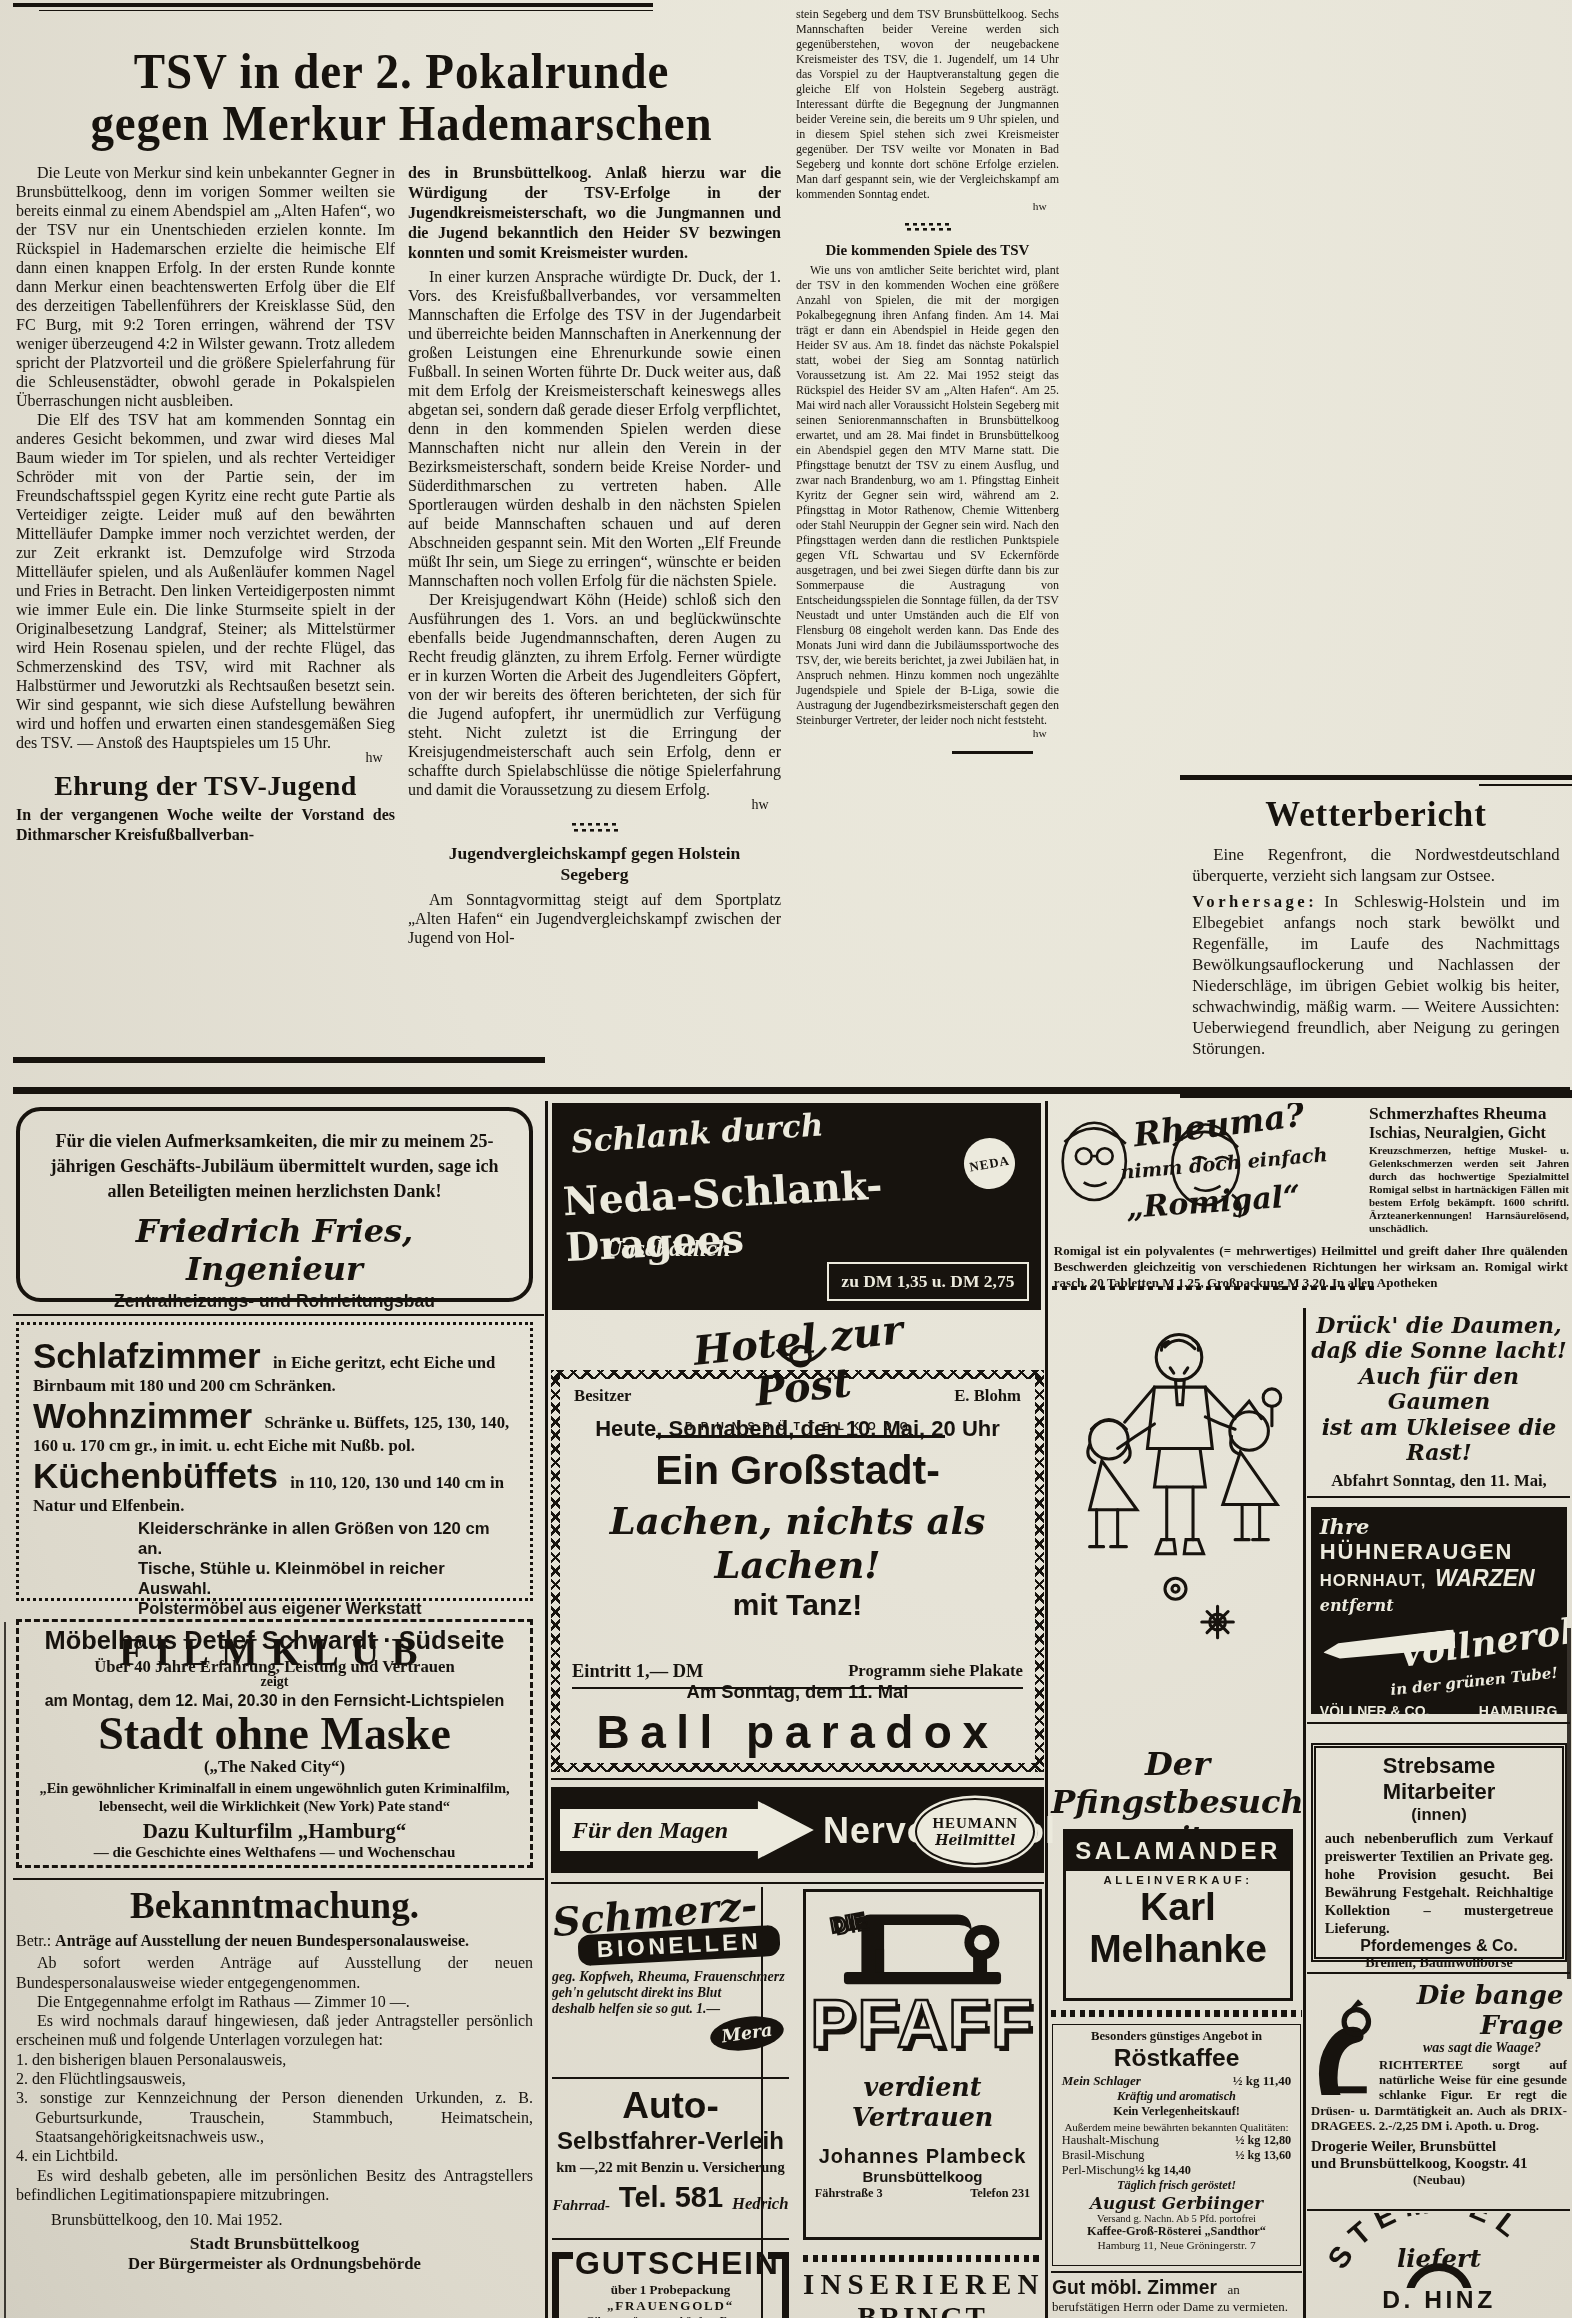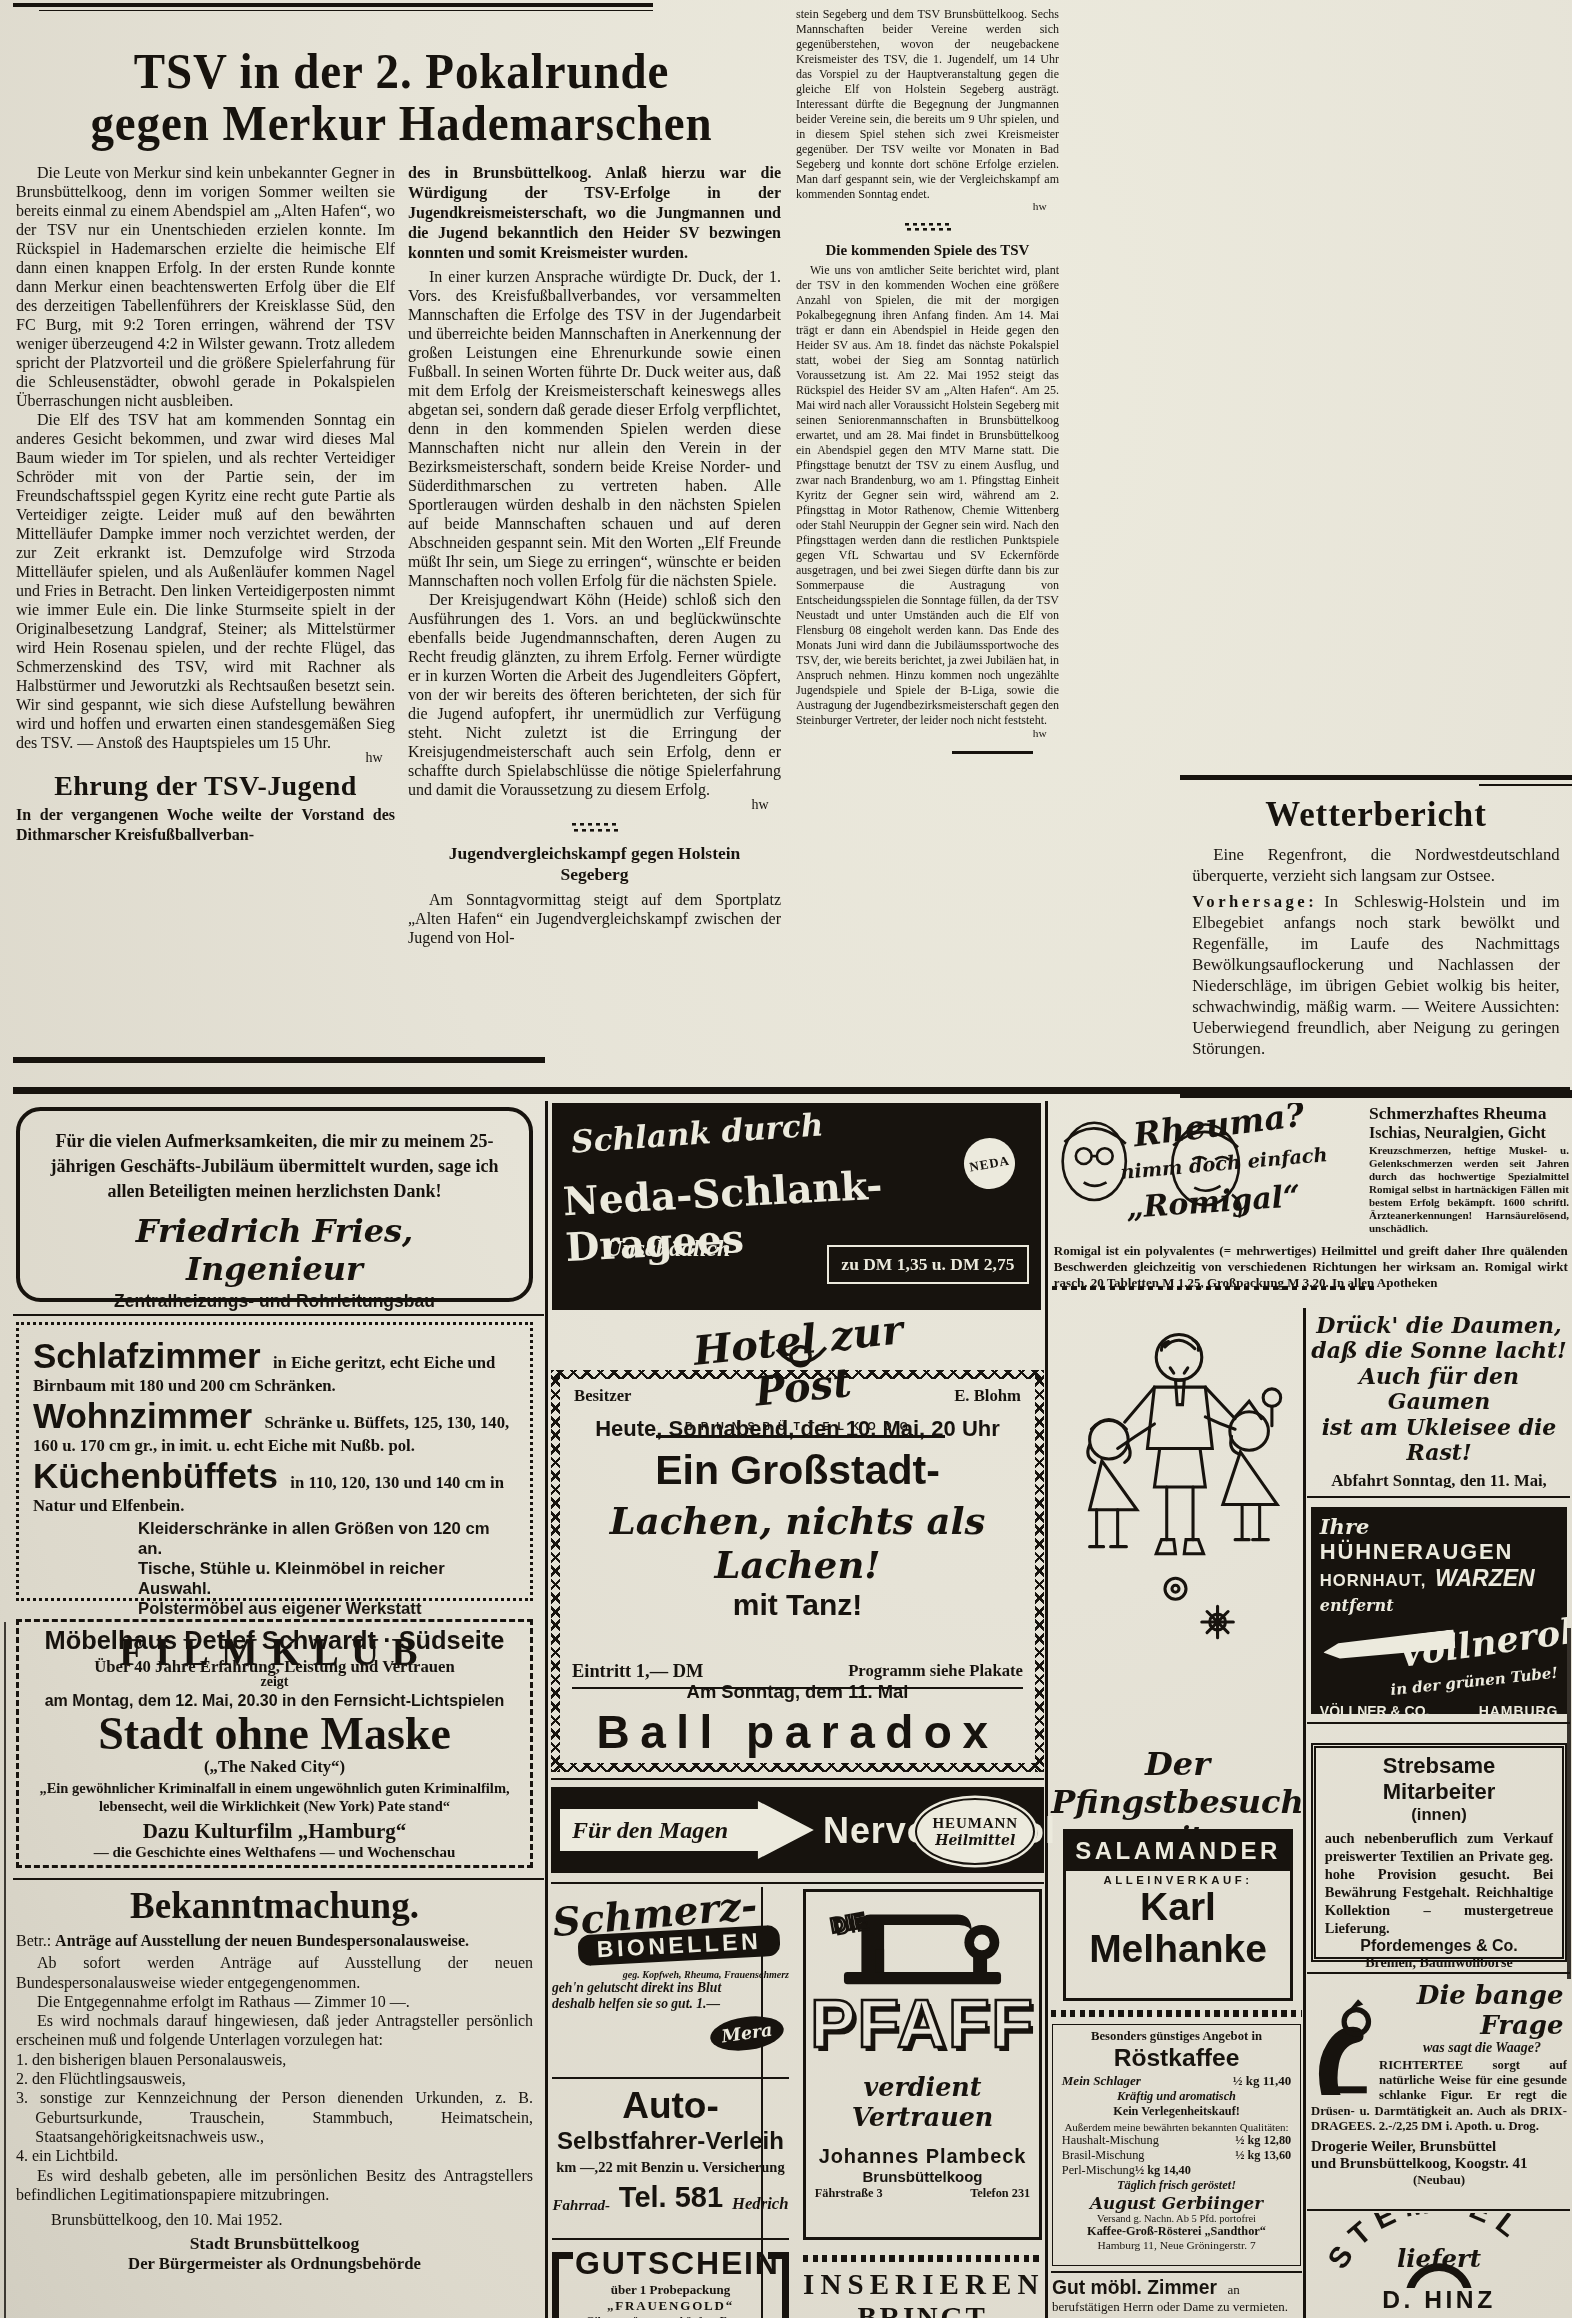--- a/index.html
+++ b/index.html
@@ -115,21 +115,21 @@
     <div class="jc bold" style="font-size:18px;line-height:25.4px;">Für die vielen Aufmerksamkeiten, die mir zu meinem 25-jährigen Geschäfts-Jubiläum übermittelt wurden, sage ich allen Beteiligten meinen herzlichsten Dank!</div>
     <div class="jc script" style="font-size:32px;margin-top:7px;">Friedrich Fries, Ingenieur</div>
     <div class="jc bold sans" style="font-size:17.5px;margin-top:3.5px;">Zentralheizungs- und Rohrleitungsbau</div>
   </div>
   <div class="abs rule" style="left:13px;top:1314px;width:531px;height:1.8px;"></div>
 
   <div class="abs blackbox" style="left:552px;top:1103px;width:489px;height:207px;overflow:hidden;">
     <div class="script" style="position:absolute;left:19.3px;top:12.3px;font-size:31px;transform:rotate(-4deg);">Schlank durch</div>
     <div class="bold" style="position:absolute;left:12.3px;top:63px;width:465px;font-size:39px;transform:rotate(-3deg);letter-spacing:0px;font-family:'DejaVu Serif',serif;">Neda-Schlank-Dragees</div>
     <div class="it bold" style="position:absolute;left:53px;top:132px;font-size:24px;">Unschädlich</div>
-    <div style="position:absolute;right:12.3px;bottom:26px;border:2.6px solid #eceadd;padding:7px 12.3px;font-size:17.5px;font-weight:bold;">zu DM 1,35 u. DM 2,75</div>
+    <div style="position:absolute;right:12.3px;bottom:9px;border:2.6px solid #eceadd;padding:7px 12.3px;font-size:17.5px;font-weight:bold;">zu DM 1,35 u. DM 2,75</div>
     <div style="position:absolute;right:26px;top:35px;width:51px;height:51px;border-radius:50%;background:#eceadd;color:#17130e;display:flex;align-items:center;justify-content:center;font-weight:bold;font-size:13px;letter-spacing:0.9px;transform:rotate(-10deg);">NEDA</div>
   </div>
 
   <div class="abs" style="left:1052px;top:1103px;width:517px;height:203px;overflow:hidden;">
     <svg width="202" height="114" viewBox="0 0 230 130" style="position:absolute;left:0;top:3.5px;">
       <g fill="none" stroke="#17130e" stroke-width="3">
         <ellipse cx="48" cy="62" rx="36" ry="44"></ellipse>
         <path d="M14,40 Q48,8 84,42"></path>
         <circle cx="36" cy="56" r="9"></circle>
           <circle cx="60" cy="56" r="9"></circle>
@@ -244,21 +244,21 @@
     <div style="position:absolute;right:8.8px;top:10.5px;width:116px;height:63px;background:#eceadd;color:#17130e;border-radius:50%;border:2.6px solid #17130e;box-shadow:0 0 0 2.6px #eceadd;display:flex;flex-direction:column;align-items:center;justify-content:center;">
       <span class="bold" style="font-size:15px;letter-spacing:0.9px;">HEUMANN</span>
       <span class="script" style="font-size:14px;">Heilmittel</span>
     </div>
   </div>
   <div class="abs rule" style="left:551px;top:1882px;width:493px;height:1.8px;"></div>
 
   <div class="abs" style="left:552px;top:1889px;width:237px;height:184px;overflow:hidden;">
     <div class="script" style="font-size:39px;transform:rotate(-5deg);">Schmerz-</div>
     <div class="blackbox sans bold jc" style="font-size:23px;letter-spacing:3.5px;border-radius:12.3px;width:202px;margin-left:26px;margin-top:-5.3px;padding:1.8px 0;transform:rotate(-3deg);">BIONELLEN</div>
-    <div class="bold it" style="font-size:10px;margin-top:8.8px;text-align:right;">geg. Kopfweh, Rheuma, Frauenschmerz</div>
+    <div class="bold it" style="font-size:14px;margin-top:8.8px;">geg. Kopfweh, Rheuma, Frauenschmerz</div>
     <div class="bold it" style="font-size:13.6px;">geh'n gelutscht direkt ins Blut</div>
     <div class="bold it" style="font-size:13.6px;">deshalb helfen sie so gut.  1.—</div>
     <div class="blackbox script jc" style="position:absolute;right:5.3px;bottom:23px;width:74px;height:33px;border-radius:50%;font-size:17.5px;line-height:33px;transform:rotate(-8deg);">Mera</div>
   </div>
   <div class="abs rule" style="left:552px;top:2077px;width:237px;height:1.8px;"></div>
 
   <div class="abs jc" style="left:552px;top:2085px;width:237px;height:147px;">
     <div class="sans bold" style="font-size:37px;">Auto-</div>
     <div class="sans bold" style="font-size:24px;">Selbstfahrer-Verleih</div>
     <div class="bold" style="font-size:14.5px;margin-top:3.5px;">km —,22 mit Benzin u. Versicherung</div>

